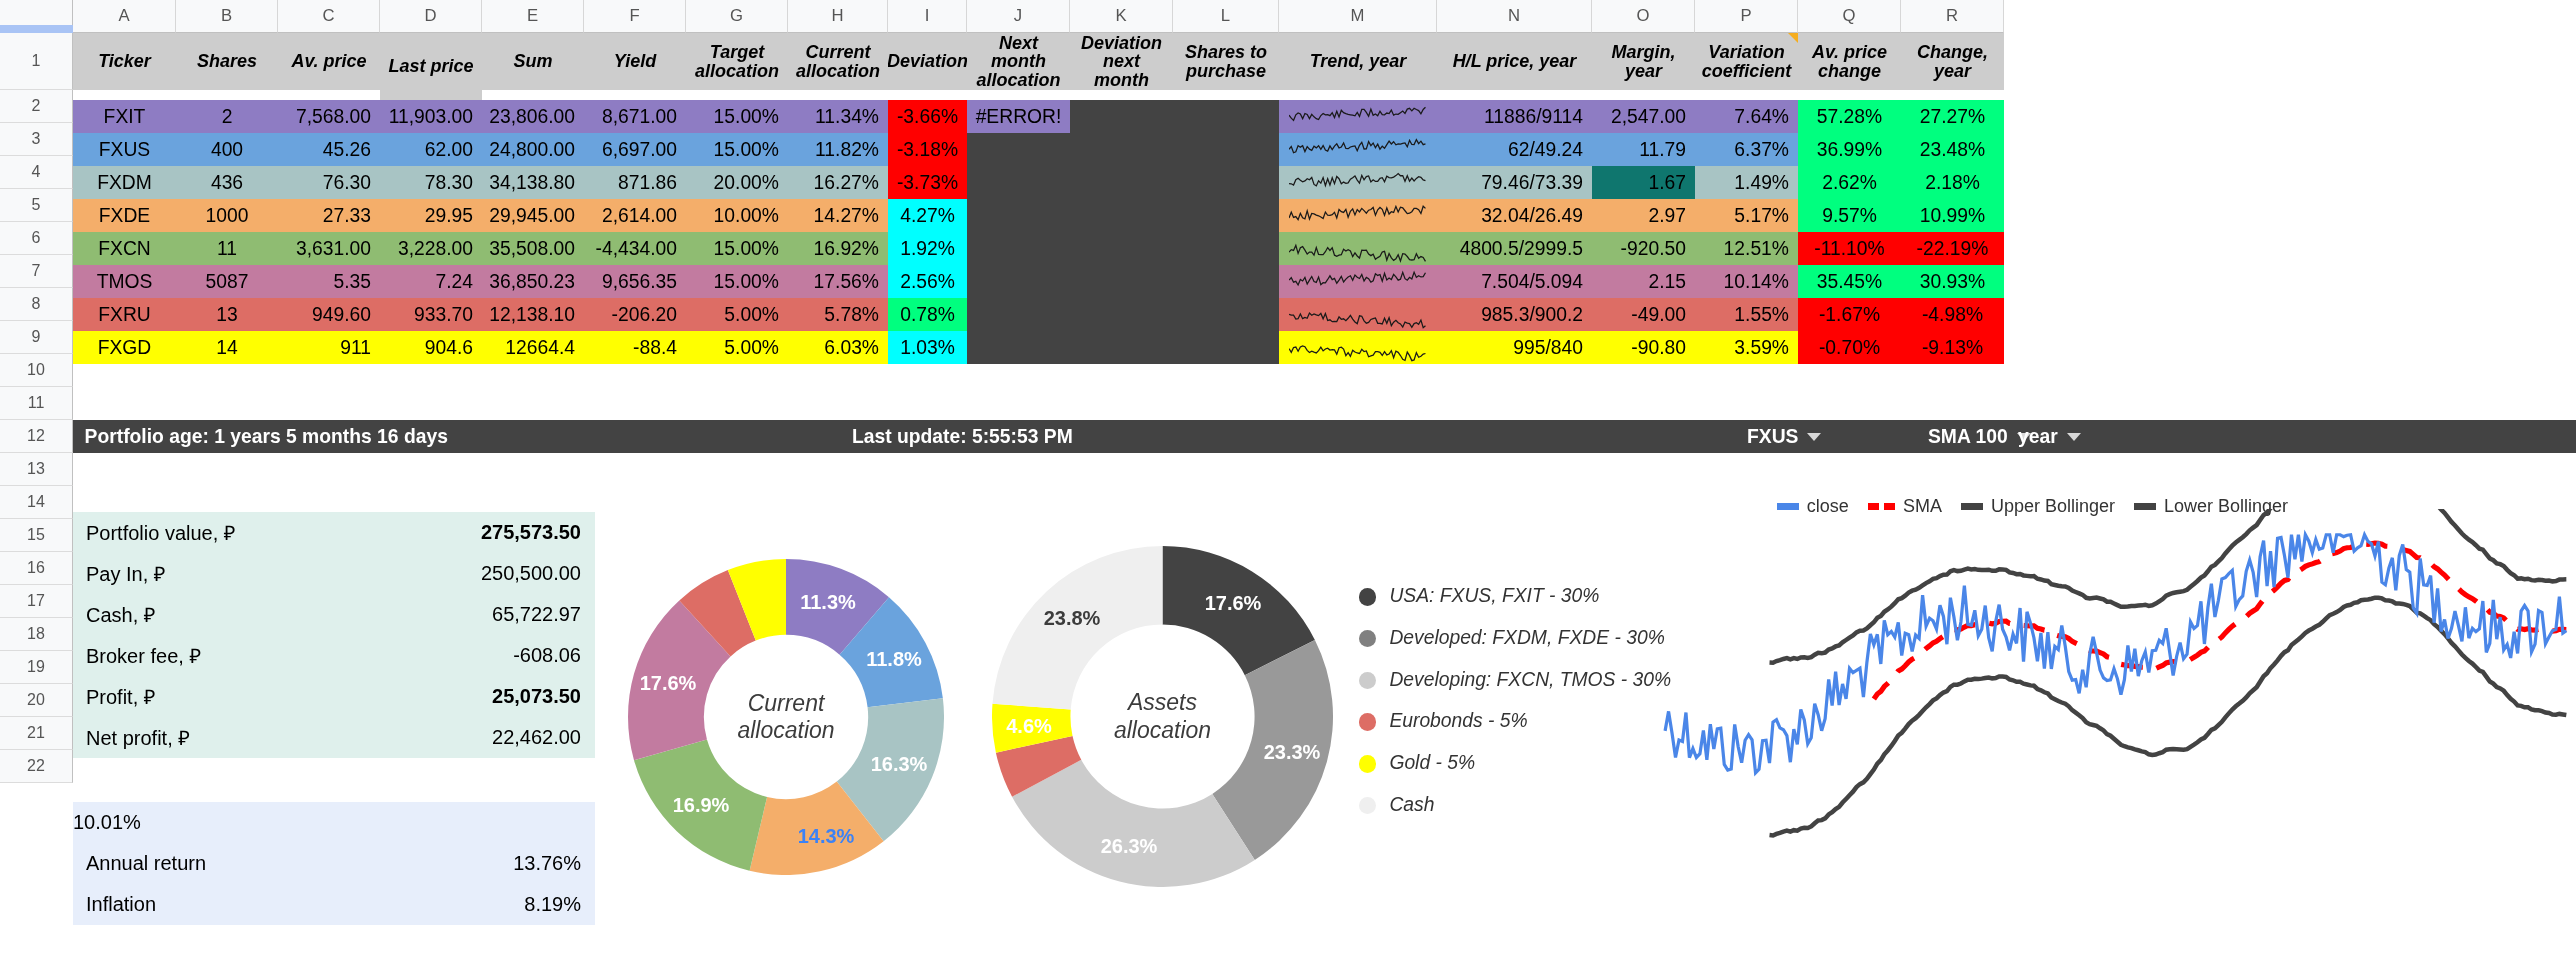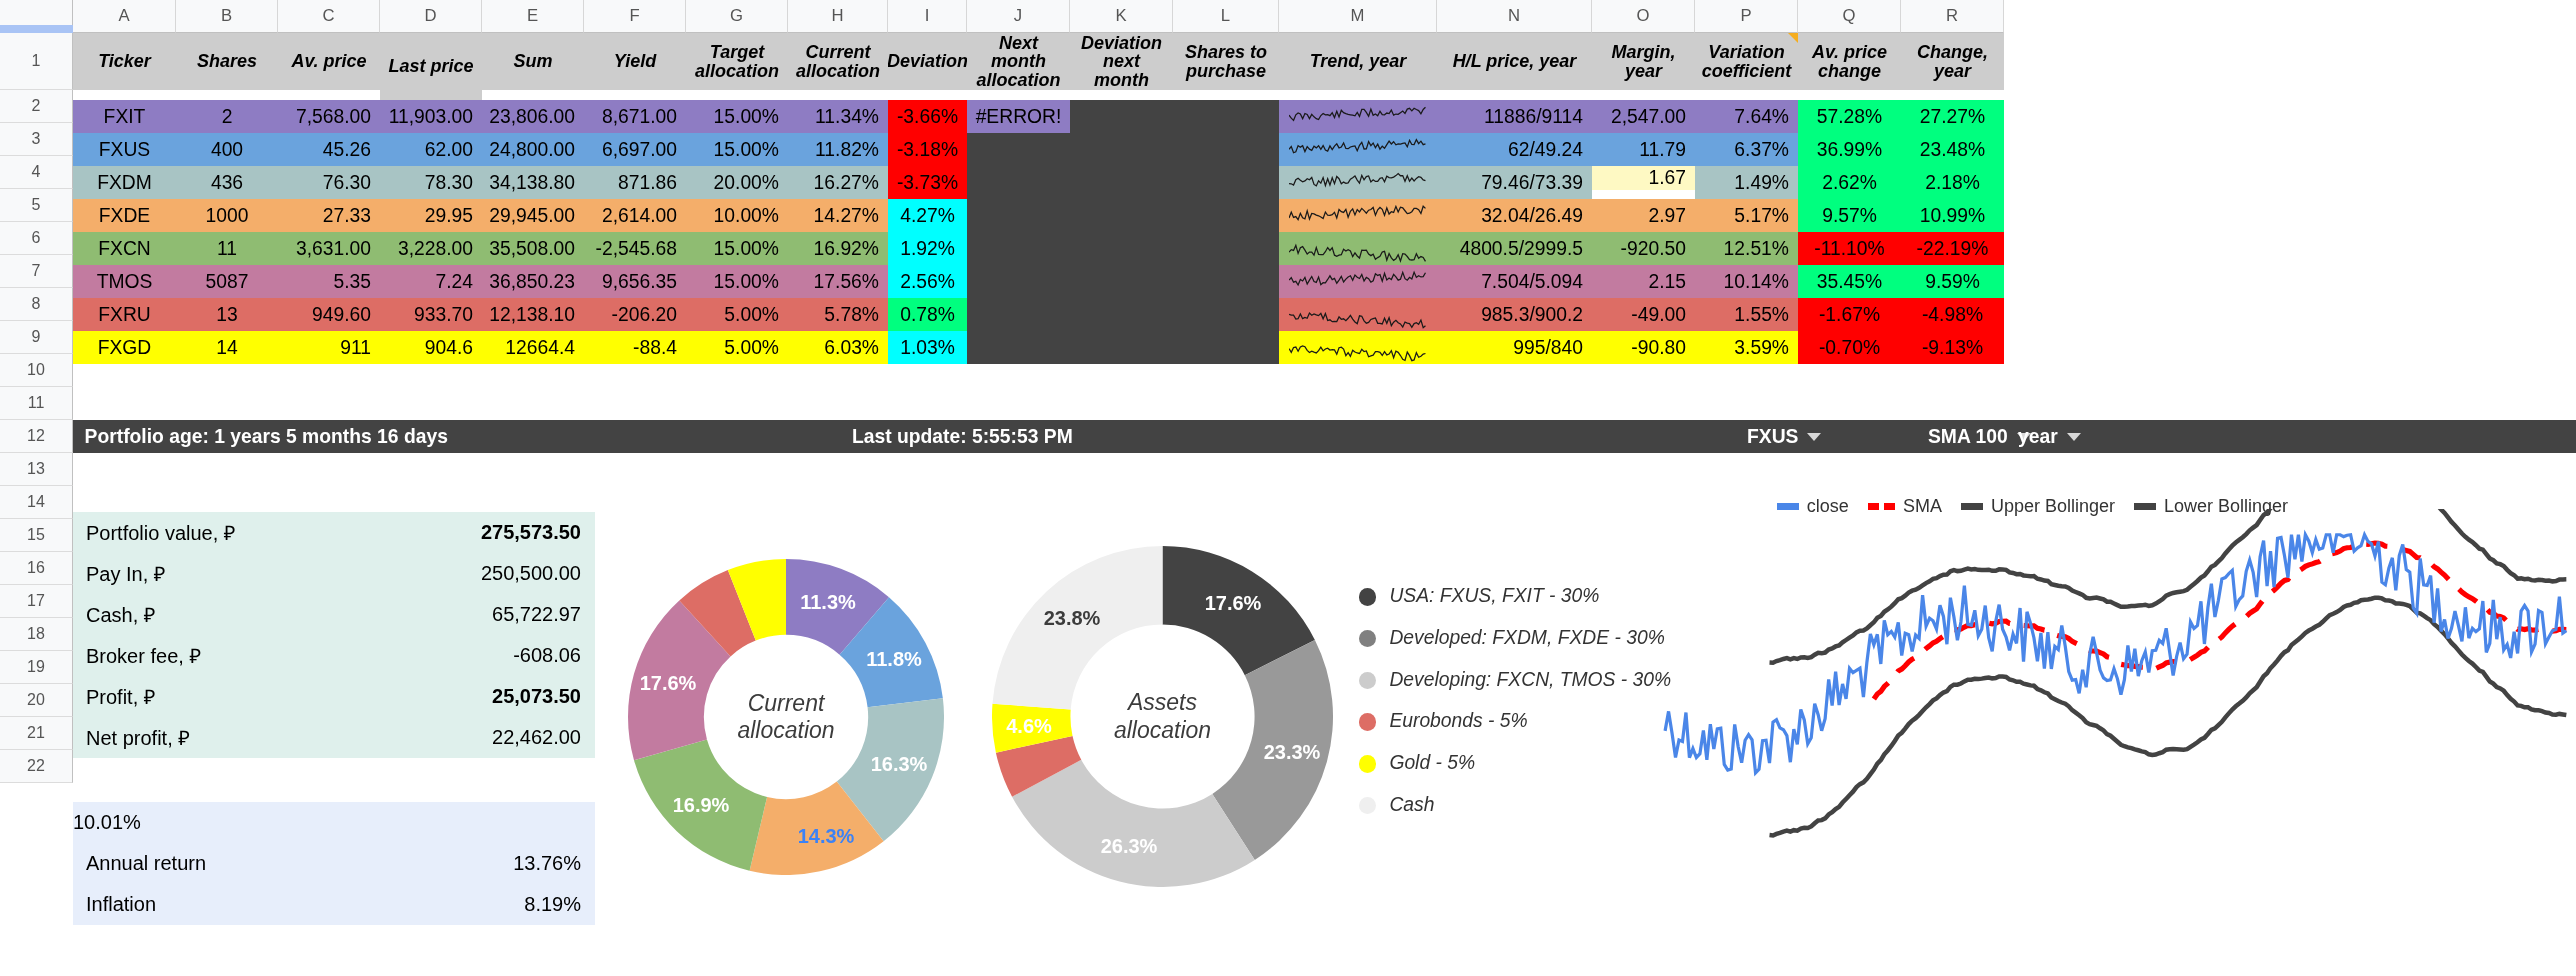--- a/index.html
+++ b/index.html
@@ -205,21 +205,21 @@
       <div class="cell c" style="width: 79px; height: 33px; background: rgb(255, 0, 0); position: relative;">-3.73%</div>
       <div class="cell c" style="width: 103px; height: 33px; background: rgb(67, 67, 67); position: relative;"></div>
       <div class="cell c" style="width: 103px; height: 33px; background: rgb(67, 67, 67); position: relative;"></div>
       <div class="cell c" style="width: 106px; height: 33px; background: rgb(67, 67, 67); position: relative;"></div>
       <div class="cell c" style="width: 158px; height: 33px; background: rgb(168, 196, 196); position: relative;">
         <svg width="139" height="30" viewBox="0 0 220 46">
           <path d="M0 24 L3.6 24.2 L7.2 26.3 L10.8 17.8 L14.4 15.5 L18.0 18.6 L21.6 21.1 L25.2 19.6 L28.8 16.3 L32.4 17.8 L36.0 14.3 L39.6 25.3 L43.2 27.6 L46.8 19.5 L50.4 23.3 L54.0 14.5 L57.6 27.0 L61.2 16.3 L64.8 26.3 L68.4 14.6 L72.0 24.0 L75.6 12.7 L79.2 16.2 L82.8 24.3 L86.4 21.6 L90.0 23.5 L93.6 22.9 L97.2 16.9 L100.8 14.6 L104.4 11.9 L108.0 18.4 L111.6 23.1 L115.2 10.9 L118.8 18.0 L122.4 12.8 L126.0 11.8 L129.6 21.3 L133.2 17.8 L136.8 20.5 L140.4 20.4 L144.0 15.6 L147.6 14.7 L151.2 21.0 L154.8 12.3 L158.4 14.4 L162.0 14.9 L165.6 13.7 L169.2 11.3 L172.8 8.1 L176.4 11.5 L180.0 11.3 L183.6 20.2 L187.2 11.5 L190.8 20.2 L194.4 15.3 L198.0 19.8 L201.6 15.8 L205.2 13.0 L208.8 14.0 L212.4 18.1 L216.0 19.2" fill="none" stroke="#1a1a1a" stroke-width="2"></path>
         </svg>
       </div>
       <div class="cell r" style="width: 155px; height: 33px; background: rgb(168, 196, 196); position: relative;">79.46/73.39</div>
-      <div class="cell r" style="width: 103px; height: 24px; background: #fef9c3; position: relative;">1.67</div>
+      <div class="cell r" style="width: 103px; height: 33px; background: #0f766e; position: relative;">1.67</div>
       <div class="cell r" style="width: 103px; height: 33px; background: rgb(168, 196, 196); position: relative;">1.49%</div>
       <div class="cell c" style="width: 103px; height: 33px; background: rgb(0, 255, 127); position: relative;">2.62%</div>
       <div class="cell c" style="width: 103px; height: 33px; background: rgb(0, 255, 127); position: relative;">2.18%</div>
     </div>
     <div class="srow">
       <div class="cell c" style="width: 103px; height: 33px; background: rgb(244, 174, 106); position: relative;">FXDE</div>
       <div class="cell c" style="width: 102px; height: 33px; background: rgb(244, 174, 106); position: relative;">1000</div>
       <div class="cell r" style="width: 102px; height: 33px; background: rgb(244, 174, 106); position: relative;">27.33</div>
       <div class="cell r" style="width: 102px; height: 33px; background: rgb(244, 174, 106); position: relative;">29.95</div>
       <div class="cell r" style="width: 102px; height: 33px; background: rgb(244, 174, 106); position: relative;">29,945.00</div>
@@ -240,21 +240,21 @@
       <div class="cell r" style="width: 103px; height: 33px; background: rgb(244, 174, 106); position: relative;">5.17%</div>
       <div class="cell c" style="width: 103px; height: 33px; background: rgb(0, 255, 127); position: relative;">9.57%</div>
       <div class="cell c" style="width: 103px; height: 33px; background: rgb(0, 255, 127); position: relative;">10.99%</div>
     </div>
     <div class="srow">
       <div class="cell c" style="width: 103px; height: 33px; background: rgb(143, 188, 114); position: relative;">FXCN</div>
       <div class="cell c" style="width: 102px; height: 33px; background: rgb(143, 188, 114); position: relative;">11</div>
       <div class="cell r" style="width: 102px; height: 33px; background: rgb(143, 188, 114); position: relative;">3,631.00</div>
       <div class="cell r" style="width: 102px; height: 33px; background: rgb(143, 188, 114); position: relative;">3,228.00</div>
       <div class="cell r" style="width: 102px; height: 33px; background: rgb(143, 188, 114); position: relative;">35,508.00</div>
-      <div class="cell r" style="width: 102px; height: 33px; background: rgb(143, 188, 114); position: relative;">-2,545.68</div>
+      <div class="cell r" style="width: 102px; height: 33px; background: rgb(143, 188, 114); position: relative;">-4,434.00</div>
       <div class="cell r" style="width: 102px; height: 33px; background: rgb(143, 188, 114); position: relative;">15.00%</div>
       <div class="cell r" style="width: 100px; height: 33px; background: rgb(143, 188, 114); position: relative;">16.92%</div>
       <div class="cell c" style="width: 79px; height: 33px; background: rgb(0, 255, 255); position: relative;">1.92%</div>
       <div class="cell c" style="width: 103px; height: 33px; background: rgb(67, 67, 67); position: relative;"></div>
       <div class="cell c" style="width: 103px; height: 33px; background: rgb(67, 67, 67); position: relative;"></div>
       <div class="cell c" style="width: 106px; height: 33px; background: rgb(67, 67, 67); position: relative;"></div>
       <div class="cell c" style="width: 158px; height: 33px; background: rgb(143, 188, 114); position: relative;">
         <svg width="139" height="30" viewBox="0 0 220 46">
           <path d="M0 28 L3.6 24.0 L7.2 25.2 L10.8 17.3 L14.4 30.0 L18.0 21.1 L21.6 19.2 L25.2 24.7 L28.8 30.9 L32.4 27.8 L36.0 27.9 L39.6 32.6 L43.2 20.8 L46.8 31.5 L50.4 31.9 L54.0 32.0 L57.6 27.3 L61.2 20.7 L64.8 25.3 L68.4 21.1 L72.0 32.8 L75.6 34.5 L79.2 32.8 L82.8 32.0 L86.4 23.5 L90.0 26.2 L93.6 24.2 L97.2 26.0 L100.8 35.0 L104.4 29.2 L108.0 34.0 L111.6 37.3 L115.2 24.8 L118.8 25.2 L122.4 24.7 L126.0 30.9 L129.6 33.5 L133.2 31.2 L136.8 39.2 L140.4 36.6 L144.0 34.5 L147.6 27.8 L151.2 26.6 L154.8 40.5 L158.4 30.2 L162.0 37.1 L165.6 41.0 L169.2 38.5 L172.8 32.0 L176.4 41.9 L180.0 30.4 L183.6 31.2 L187.2 34.9 L190.8 39.8 L194.4 40.4 L198.0 40.0 L201.6 30.5 L205.2 37.6 L208.8 35.0 L212.4 36.3 L216.0 42.5" fill="none" stroke="#1a1a1a" stroke-width="2"></path>
         </svg>
@@ -280,21 +280,21 @@
       <div class="cell c" style="width: 106px; height: 33px; background: rgb(67, 67, 67); position: relative;"></div>
       <div class="cell c" style="width: 158px; height: 33px; background: rgb(194, 123, 160); position: relative;">
         <svg width="139" height="30" viewBox="0 0 220 46">
           <path d="M0 20 L3.6 16.2 L7.2 23.3 L10.8 22.0 L14.4 27.7 L18.0 19.1 L21.6 21.4 L25.2 15.8 L28.8 26.1 L32.4 20.0 L36.0 14.3 L39.6 22.2 L43.2 23.6 L46.8 15.2 L50.4 27.2 L54.0 24.1 L57.6 24.2 L61.2 19.0 L64.8 13.2 L68.4 19.2 L72.0 17.3 L75.6 24.9 L79.2 19.9 L82.8 14.0 L86.4 22.9 L90.0 18.4 L93.6 15.0 L97.2 13.2 L100.8 20.2 L104.4 12.1 L108.0 15.4 L111.6 17.4 L115.2 11.1 L118.8 21.5 L122.4 15.7 L126.0 17.8 L129.6 23.3 L133.2 21.0 L136.8 10.1 L140.4 12.6 L144.0 11.1 L147.6 21.8 L151.2 9.3 L154.8 19.8 L158.4 16.8 L162.0 19.1 L165.6 11.0 L169.2 14.8 L172.8 20.0 L176.4 18.5 L180.0 7.8 L183.6 17.7 L187.2 20.1 L190.8 15.5 L194.4 18.2 L198.0 7.7 L201.6 15.7 L205.2 13.1 L208.8 15.0 L212.4 14.4 L216.0 8.4" fill="none" stroke="#1a1a1a" stroke-width="2"></path>
         </svg>
       </div>
       <div class="cell r" style="width: 155px; height: 33px; background: rgb(194, 123, 160); position: relative;">7.504/5.094</div>
       <div class="cell r" style="width: 103px; height: 33px; background: rgb(194, 123, 160); position: relative;">2.15</div>
       <div class="cell r" style="width: 103px; height: 33px; background: rgb(194, 123, 160); position: relative;">10.14%</div>
       <div class="cell c" style="width: 103px; height: 33px; background: rgb(0, 255, 127); position: relative;">35.45%</div>
-      <div class="cell c" style="width: 103px; height: 33px; background: rgb(0, 255, 127); position: relative;">9.59%</div>
+      <div class="cell c" style="width: 103px; height: 33px; background: rgb(0, 255, 127); position: relative;">30.93%</div>
     </div>
     <div class="srow">
       <div class="cell c" style="width: 103px; height: 33px; background: rgb(221, 109, 101); position: relative;">FXRU</div>
       <div class="cell c" style="width: 102px; height: 33px; background: rgb(221, 109, 101); position: relative;">13</div>
       <div class="cell r" style="width: 102px; height: 33px; background: rgb(221, 109, 101); position: relative;">949.60</div>
       <div class="cell r" style="width: 102px; height: 33px; background: rgb(221, 109, 101); position: relative;">933.70</div>
       <div class="cell r" style="width: 102px; height: 33px; background: rgb(221, 109, 101); position: relative;">12,138.10</div>
       <div class="cell r" style="width: 102px; height: 33px; background: rgb(221, 109, 101); position: relative;">-206.20</div>
       <div class="cell r" style="width: 102px; height: 33px; background: rgb(221, 109, 101); position: relative;">5.00%</div>
       <div class="cell r" style="width: 100px; height: 33px; background: rgb(221, 109, 101); position: relative;">5.78%</div>

